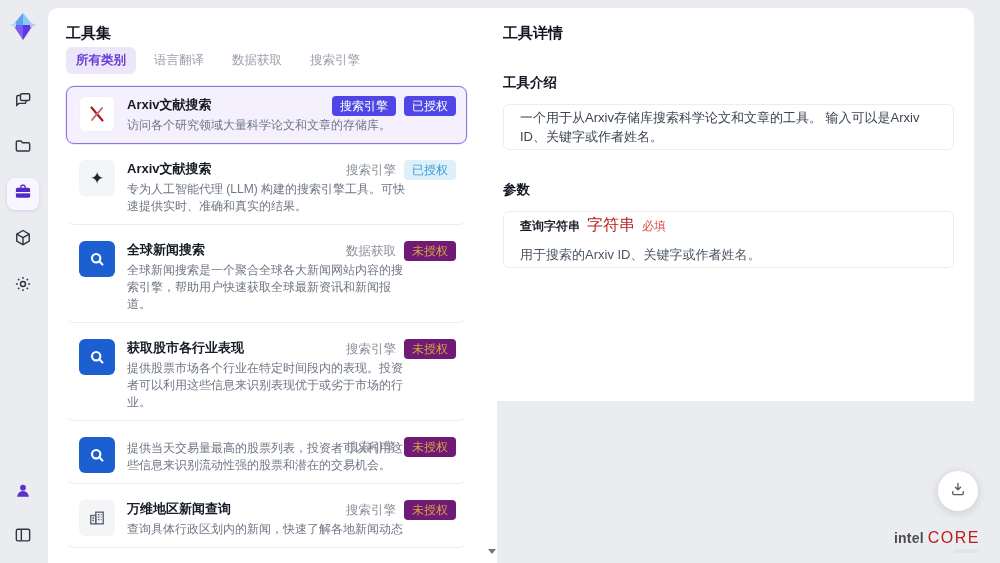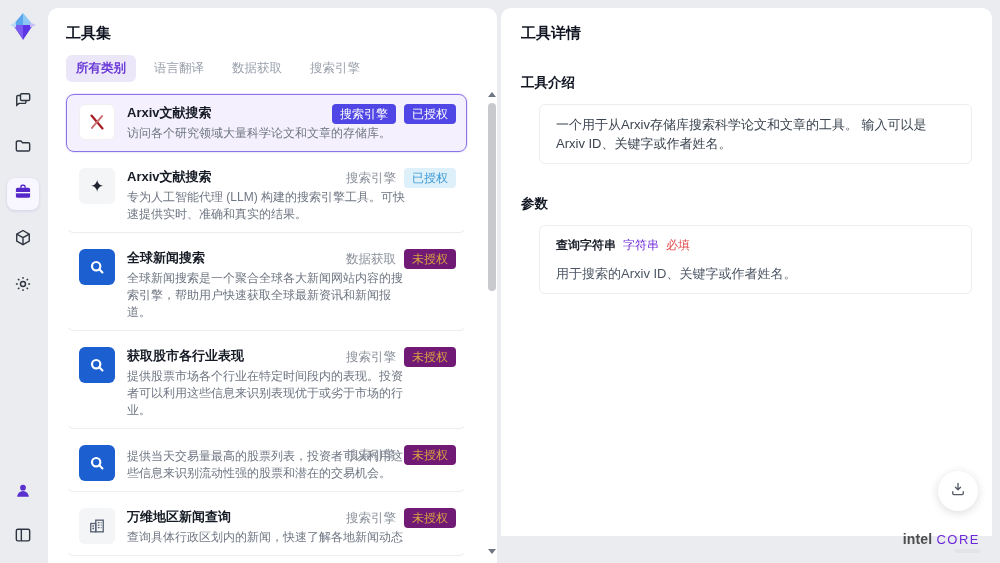--- a/index.html
+++ b/index.html
@@ -17,26 +17,26 @@
   .rail-items { margin-top:42px; display:flex; flex-direction:column; gap:14px; align-items:center; }
   .rail-btn { width:32px; height:32px; display:flex; align-items:center; justify-content:center;
               border-radius:8px; cursor:pointer; }
   .rail-btn svg { width:20px; height:20px; }
   .rail-btn.active { background:#f8f6ff; box-shadow:0 1px 3px rgba(90,47,208,.15); }
   .rail-bottom { position:absolute; bottom:10px; left:0; width:46px; display:flex; flex-direction:column; gap:12px; align-items:center; }
 
   
   .panel { position:absolute; top:8px; background:#fff; }
   .panel-left { left:48px; width:449px; height:555px; border-radius:10px 10px 0 0; padding:16px 16px 0 18px; }
-  .panel-right { left:501px; width:491px; height:528px; border-radius:10px 10px 0 0; padding:16px 20px 0 20px; }
+  .panel-right { left:483px; width:491px; height:393px; border-radius:10px 10px 0 0; padding:16px 20px 0 20px; }
 
   .page-title { font-size:15px; font-weight:bold; color:#111622; }
 
   
-  .tabs { display:flex; align-items:center; gap:8px; margin-top:12px; }
+  .tabs { display:flex; align-items:center; gap:8px; margin-top:4px; }
   .tab { font-size:12.5px; color:#9aa0ab; padding:5px 10px; border-radius:6px; cursor:pointer; white-space:nowrap; }
   .tab.active { background:#ece6f9; color:#6a3bd6; font-weight:bold; }
 
   
   .tool-list { margin-top:12px; position:relative; padding-right:14px; }
   .tool-card { position:relative; display:flex; padding:9px 12px; border-radius:8px; cursor:pointer;
                border:1px solid transparent; border-bottom:1px solid #ededed; margin-bottom:6px; background:#fff; }
   .tool-card.selected { background:#f5f0fd; border:1px solid #8b74e8; box-shadow:0 0 0 1px rgba(139,116,232,.15); }
   .tool-icon { flex:0 0 36px; width:36px; height:36px; border-radius:6px; margin-right:12px;
                display:flex; align-items:center; justify-content:center; font-size:17px; }
@@ -56,34 +56,34 @@
   
   .list-scrollbar { position:absolute; right:0; top:84px; width:10px; height:468px; }
   .sb-arrow { width:0; height:0; margin:0 auto; cursor:pointer; }
   .sb-arrow.up   { border-left:4px solid transparent; border-right:4px solid transparent; border-bottom:5px solid #6f7683; }
   .sb-arrow.down { position:absolute; bottom:6px; left:1px; border-left:4px solid transparent; border-right:4px solid transparent; border-top:5px solid #6f7683; }
   .sb-thumb { width:8px; margin:6px auto 0; height:188px; background:#c7c9cd; border-radius:4px; cursor:pointer; }
 
   
   .section-h { font-size:13.5px; font-weight:bold; color:#111622; }
   .mt22 { margin-top:31px; }
-  .info-card { margin-top:12px; border:1px solid #ededed; border-radius:6px; padding:10px 16px;
-               font-size:13px; color:#3c4450; line-height:19px; background:#fff;margin-left:18px; }
+  .info-card { margin-top:12px; border:1px solid #ededed; border-radius:6px; padding:3px 16px;
+               font-size:13px; color:#3c4450; line-height:19px; background:#fff; }
   .param-line { display:flex; align-items:baseline; gap:7px; }
   .param-name { font-size:12px; font-weight:bold; color:#151a24; }
-  .param-type { font-size:12px; color:#6d28d9; }
+  .param-type { font-size:16px; color:#b91c1c; }
   .param-req  { font-size:12px; color:#e24c4c; }
   .param-desc { margin-top:9px; font-size:13px; color:#4b5563; }
 
   
   .fab { position:absolute; right:22px; bottom:52px; width:40px; height:40px; border-radius:50%;
          background:#fff; box-shadow:0 2px 10px rgba(0,0,0,.14); display:flex; align-items:center; justify-content:center; cursor:pointer; }
   .brand { position:absolute; right:20px; bottom:16px; display:flex; align-items:baseline; gap:4px; }
   .brand-intel { font-size:14px; font-weight:bold; color:#4d4d4d; letter-spacing:.2px; }
-  .brand-core  { font-size:13px; color:#6d28d9; letter-spacing:1.5px; font-weight:300; text-transform:uppercase; }
+  .brand-core  { font-size:16px; color:#b91c1c; letter-spacing:1.5px; font-weight:300; text-transform:uppercase; }
   .brand-sub   { position:absolute; right:0; bottom:-6px; width:26px; height:4px; background:#e3e4e6; border-radius:2px; }
 </style>
 </head>
 <body>
 
 <div class="root">
 
   <div class="rail">
     <div class="rail-logo">
       <svg viewBox="0 0 34 34">

